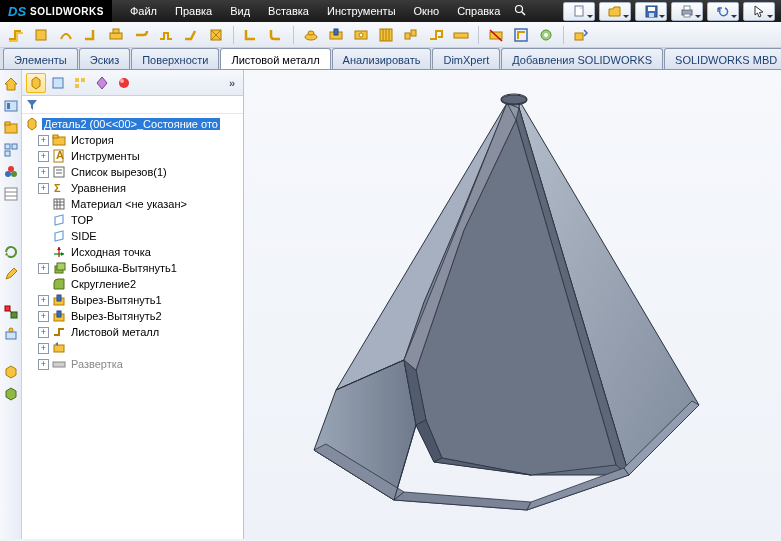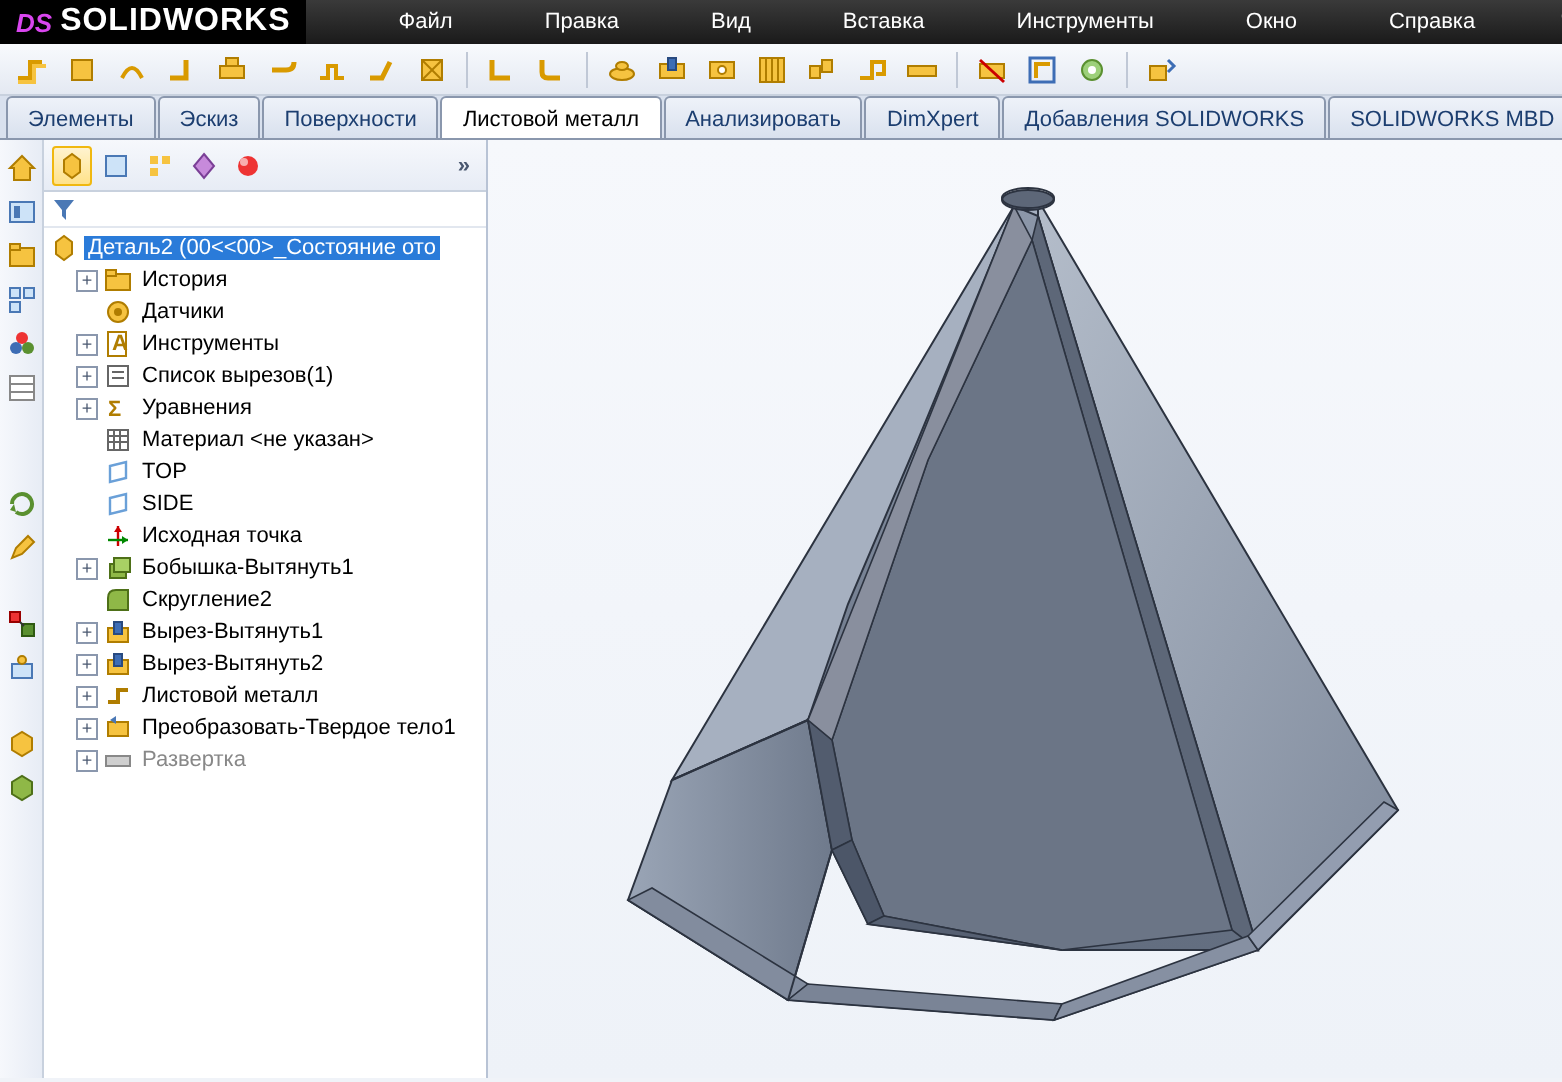--- a/index.html
+++ b/index.html
@@ -1,24 +1,24 @@
 <!DOCTYPE html>
 <html><head>
 <meta charset="utf-8">
 <style>
   * { box-sizing: border-box; margin: 0; padding: 0; font-family: Tahoma, Arial, sans-serif; font-size: 11px; }
   body { width: 781px; height: 541px; background: #f0f3f8; overflow: hidden; color: #000; }
   
   
   .titlebar { height: 22px; background: linear-gradient(#3a3a3a,#1a1a1a); display: flex; align-items: center; }
   .logo { display:flex; align-items:center; gap:4px; padding:0 8px; height:100%; background:#000; }
-  .logo-red { color:#d946ef; font-style:italic; font-weight:bold; font-size:13px; }
-  .logo-text { color:#fff; font-weight:bold; font-size:16px; letter-spacing:0.5px; }
+  .logo-red { color:#0ea5e9; font-style:italic; font-weight:bold; font-size:13px; }
+  .logo-text { color:#fff; font-weight:bold; font-size:10px; letter-spacing:0.5px; }
   .menubar { display:flex; align-items:center; gap:2px; padding-left:10px; height:100%; flex:0 0 auto; }
-  .menubar span { color:#fff; padding:2px 8px; cursor:pointer;margin-left:28px; }
+  .menubar span { color:#fff; padding:2px 8px; cursor:pointer; }
   .top-right { margin-left:auto; display:flex; align-items:center; gap:4px; padding-right:6px; }
   .toolbtn { width:22px; height:19px; background:linear-gradient(#fefefe,#e4e9f2); border:1px solid #a9b6c9; border-radius:2px; display:flex; align-items:center; justify-content:center; cursor:pointer; position:relative; }
   .toolbtn.wide { width:32px; }
   .dropcaret { position:absolute; right:1px; bottom:2px; width:0; height:0; border-left:3px solid transparent; border-right:3px solid transparent; border-top:3px solid #333; }
   
   
   .toolbar2 { height:26px; background:linear-gradient(#f8fafd,#e4e9f2); display:flex; align-items:center; gap:3px; padding:0 5px; border-bottom:1px solid #c8d1de; }
   .toolbar2 .sep { width:1px; height:18px; background:#c0c8d6; margin:0 3px; }
   .tbtn { width:22px; height:20px; display:flex; align-items:center; justify-content:center; cursor:pointer; border-radius:2px; }
   
@@ -373,30 +373,20 @@
             <span class="exp">+</span>
             <span class="nic">
               <svg width="14" height="14">
                 <rect x="1" y="4" width="12" height="8" fill="#f6c340" stroke="#b07d00"></rect>
                 <rect x="1" y="2" width="5" height="3" fill="#f6c340" stroke="#b07d00"></rect>
               </svg>
             </span>
             <span class="lbl">История</span>
           </div>
           <div class="node ind1">
-            <span class="noexp"></span>
-            <span class="nic">
-              <svg width="14" height="14">
-                <circle cx="7" cy="7" r="5" fill="#f6c340" stroke="#b07d00"></circle>
-                <circle cx="7" cy="7" r="2" fill="#b07d00"></circle>
-              </svg>
-            </span>
-            <span class="lbl">Датчики</span>
-          </div>
-          <div class="node ind1">
             <span class="exp">+</span>
             <span class="nic">
               <svg width="14" height="14">
                 <rect x="2" y="1" width="9" height="12" fill="#fff" stroke="#b07d00"></rect>
                 <text x="4" y="10" font-size="9" fill="#b07d00" font-weight="bold">A</text>
               </svg>
             </span>
             <span class="lbl">Инструменты</span>
           </div>
           <div class="node ind1">
@@ -511,21 +501,20 @@
             <span class="lbl">Листовой металл</span>
           </div>
           <div class="node ind1">
             <span class="exp">+</span>
             <span class="nic">
               <svg width="14" height="14">
                 <rect x="2" y="4" width="10" height="7" fill="#f6c340" stroke="#b07d00"></rect>
                 <path d="M3 3 L6 1 L6 5 Z" fill="#4a78b5"></path>
               </svg>
             </span>
-            <span class="lbl">Преобразовать-Твердое тело1</span>
           </div>
           <div class="node ind1 dim">
             <span class="exp">+</span>
             <span class="nic">
               <svg width="14" height="14">
                 <rect x="1" y="5" width="12" height="5" fill="#cfcfcf" stroke="#888"></rect>
               </svg>
             </span>
             <span class="lbl">Развертка</span>
           </div>

